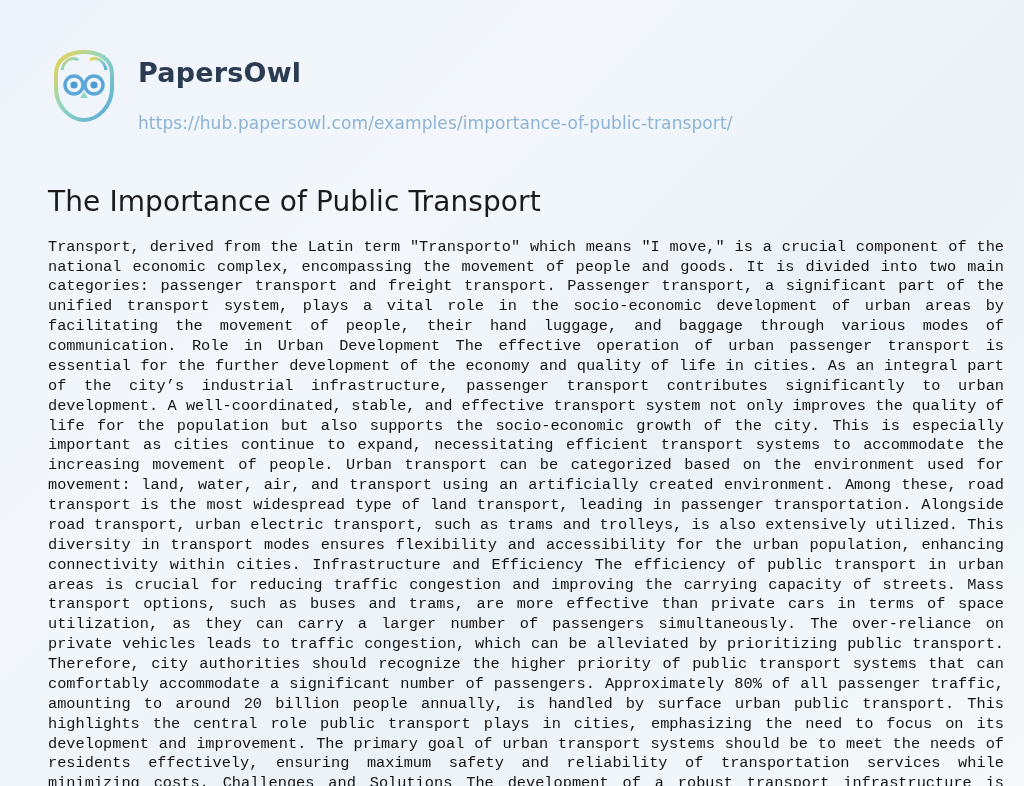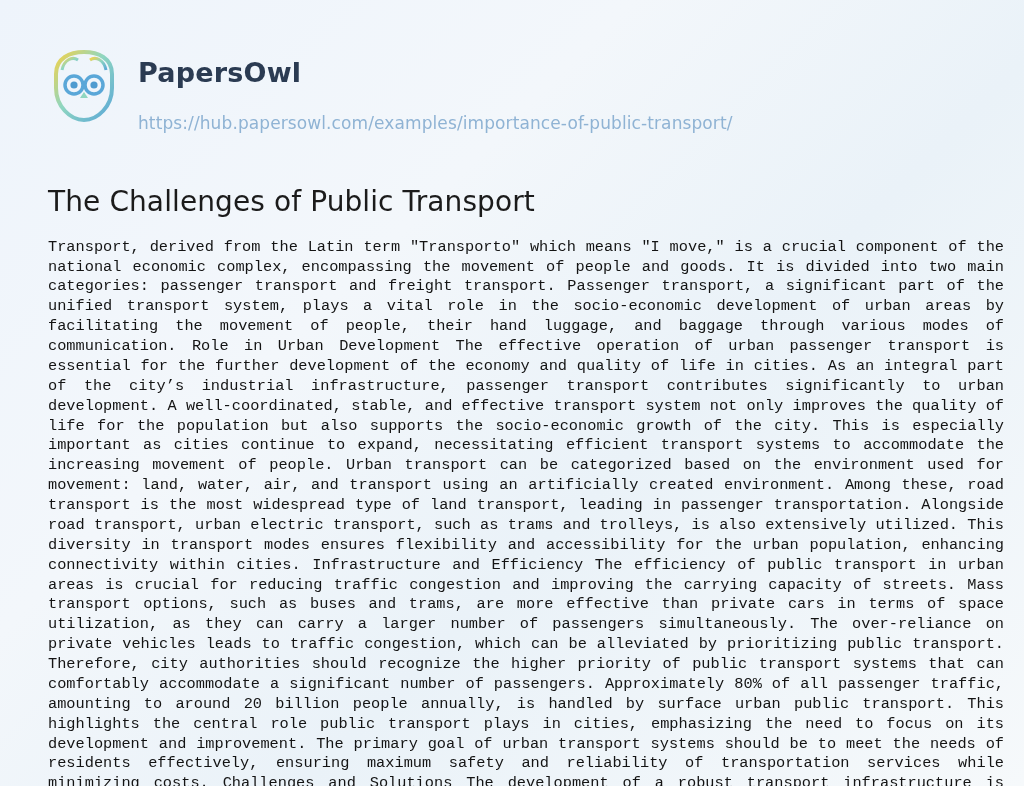--- a/index.html
+++ b/index.html
@@ -97,17 +97,17 @@
       </svg>
     </div>
 
     <div class="brand-block">
       <div class="brand-name">PapersOwl</div>
       <div class="brand-url">https://hub.papersowl.com/examples/importance-of-public-transport/</div>
     </div>
 
   </div>
 
-  <h1 class="doc-title">The Challenges of Public Transport</h1>
+  <h1 class="doc-title">The Importance of Public Transport</h1>
 
   <div class="doc-body">Transport, derived from the Latin term "Transporto" which means "I move," is a crucial component of the national economic complex, encompassing the movement of people and goods. It is divided into two main categories: passenger transport and freight transport. Passenger transport, a significant part of the unified transport system, plays a vital role in the socio-economic development of urban areas by facilitating the movement of people, their hand luggage, and baggage through various modes of communication. Role in Urban Development The effective operation of urban passenger transport is essential for the further development of the economy and quality of life in cities. As an integral part of the city’s industrial infrastructure, passenger transport contributes significantly to urban development. A well-coordinated, stable, and effective transport system not only improves the quality of life for the population but also supports the socio-economic growth of the city. This is especially important as cities continue to expand, necessitating efficient transport systems to accommodate the increasing movement of people. Urban transport can be categorized based on the environment used for movement: land, water, air, and transport using an artificially created environment. Among these, road transport is the most widespread type of land transport, leading in passenger transportation. Alongside road transport, urban electric transport, such as trams and trolleys, is also extensively utilized. This diversity in transport modes ensures flexibility and accessibility for the urban population, enhancing connectivity within cities. Infrastructure and Efficiency The efficiency of public transport in urban areas is crucial for reducing traffic congestion and improving the carrying capacity of streets. Mass transport options, such as buses and trams, are more effective than private cars in terms of space utilization, as they can carry a larger number of passengers simultaneously. The over-reliance on private vehicles leads to traffic congestion, which can be alleviated by prioritizing public transport. Therefore, city authorities should recognize the higher priority of public transport systems that can comfortably accommodate a significant number of passengers. Approximately 80% of all passenger traffic, amounting to around 20 billion people annually, is handled by surface urban public transport. This highlights the central role public transport plays in cities, emphasizing the need to focus on its development and improvement. The primary goal of urban transport systems should be to meet the needs of residents effectively, ensuring maximum safety and reliability of transportation services while minimizing costs. Challenges and Solutions The development of a robust transport infrastructure is fundamental to providing high-quality passenger transportation services. The transport infrastructure consists of two main components: the passenger transport infrastructure and the infrastructure of the road network. The passenger transport infrastructure includes bus depots, electric transport parks, route networks, dispatch systems, and electronic fare payment systems. Meanwhile, the road network infrastructure comprises elements such as roadbeds, service objects adjacent to the road network, gas stations, shopping complexes, road markings, traffic lights, and road signs. Ensuring these components are well-maintained and developed is essential for the smooth</div>
 
 </div>
 
 </body></html>

